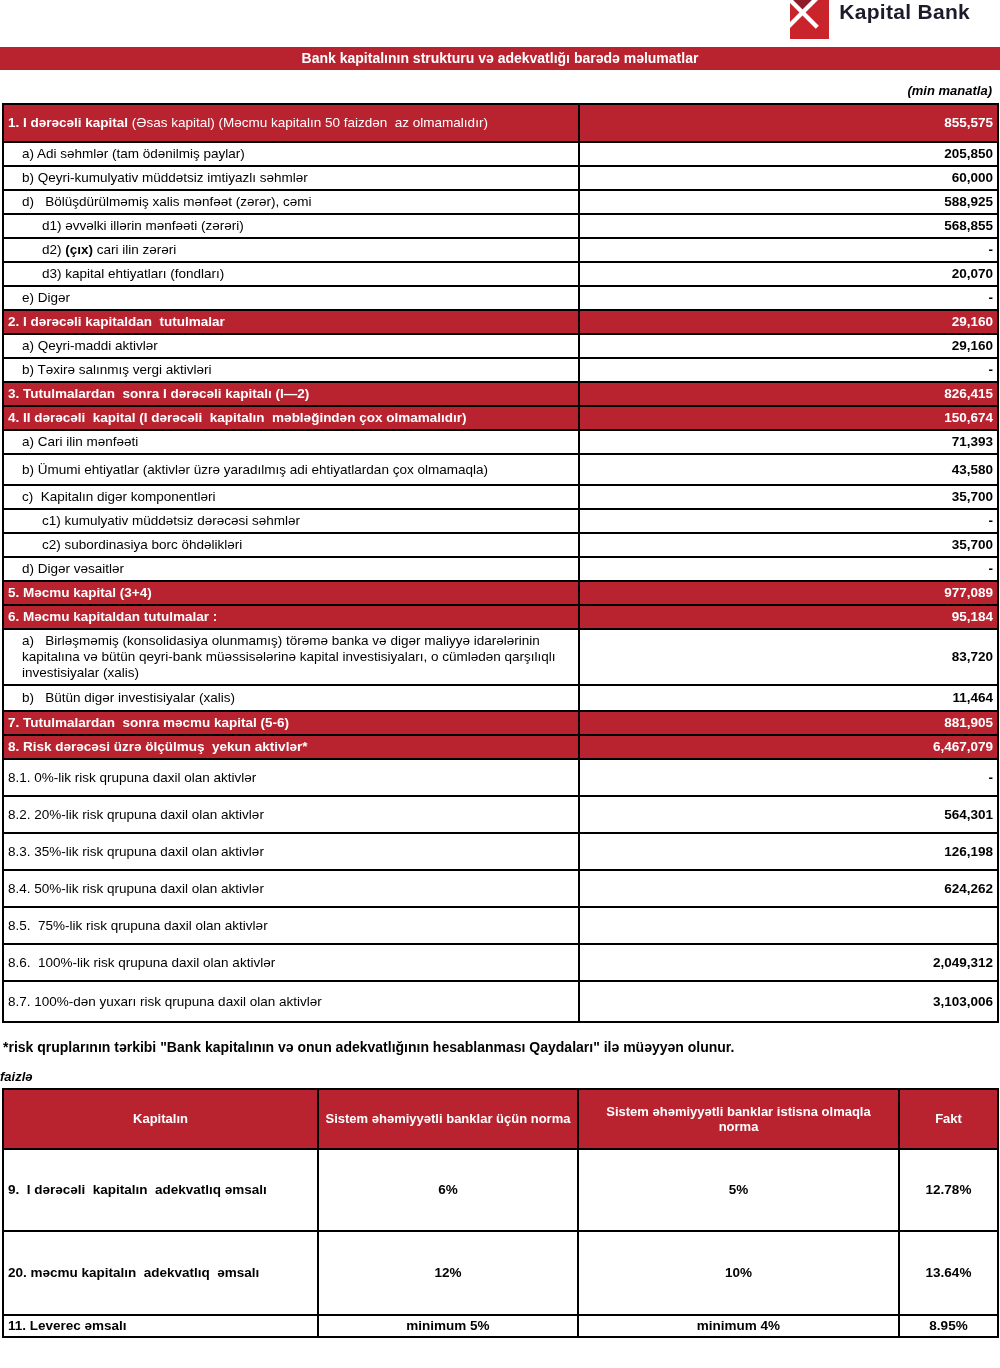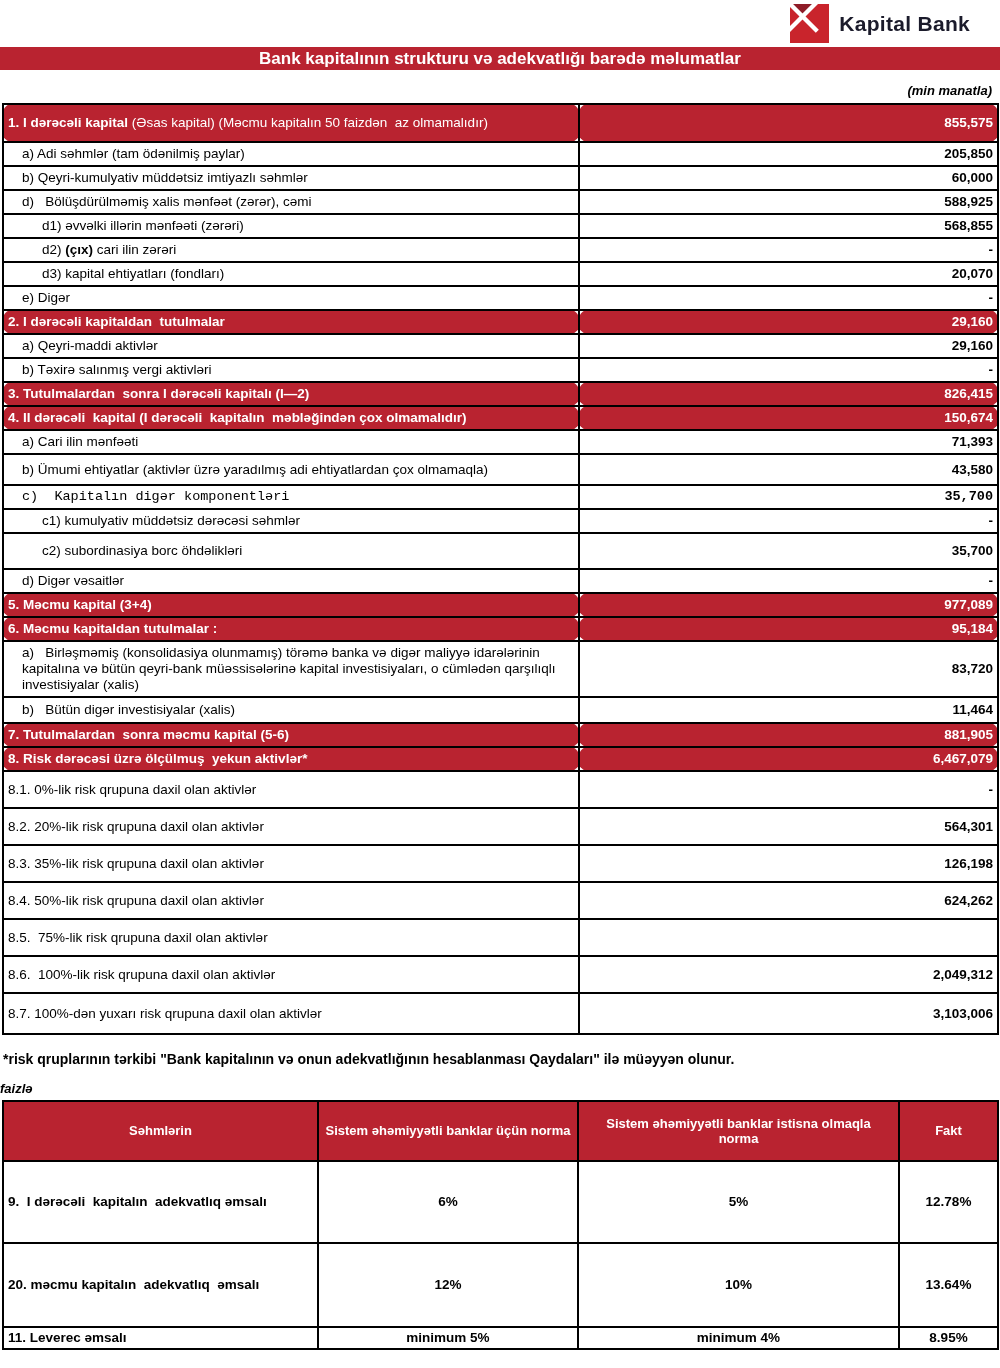--- a/index.html
+++ b/index.html
@@ -11,37 +11,37 @@
   *{margin:0;padding:0;box-sizing:border-box;}
   html,body{width:1000px;}
   body{
     height:1368px;
     overflow:hidden;
     background:#fff;
     font-family:"Liberation Sans","DejaVu Sans",sans-serif;
     color:#000;
   }
   
-  .top{height:47px;display:flex;align-items:center;justify-content:flex-end;padding-right:30px;gap:10px;}
+  .top{height:47px;display:flex;justify-content:flex-end;padding-right:30px;gap:10px;}
   .logo-mark{width:39px;height:39px;display:block;}
   .brand{font-size:21px;font-weight:bold;color:var(--logo-text);letter-spacing:.3px;}
   
   .title-bar{
     background:var(--red);color:#fff;height:23px;line-height:23px;
-    text-align:center;font-size:17px;font-weight:bold;
+    text-align:center;font-size:14px;font-weight:bold;
   }
   .unit-note{
     text-align:right;font-size:13px;font-weight:bold;font-style:italic;
     padding:13px 8px 5px 0;
   }
   
   table{border-collapse:collapse;table-layout:fixed;margin-left:2px;width:995px;}
   td,th{border:2px solid #000;vertical-align:middle;font-size:13.5px;line-height:1.18;overflow:hidden;}
   tr.section{background:var(--red);color:#fff;}
-  tr.section td{font-weight:bold;border-radius:9px;}
+  tr.section td{font-weight:bold;}
   tr.section td .post{font-weight:normal;}
   td.label{text-align:left;white-space:pre-wrap;padding-right:6px;}
   td.label b{font-weight:bold;}
   td.ind0{padding-left:4px;}
   td.ind1{padding-left:18px;}
   td.ind2{padding-left:38px;}
   td.val{text-align:right;font-weight:bold;padding-right:4px;padding-left:4px;}
   
   .footnote{font-size:14px;font-weight:bold;padding:16px 6px 0 3px;}
   .percent-note{text-align:left;font-size:13px;font-weight:bold;font-style:italic;padding:14px 8px 4px 0;}
@@ -127,29 +127,29 @@
         <td class="val">150,674</td>
       </tr>
       <tr style="height: 24px;">
         <td class="label ind1">a) Cari ilin mənfəəti</td>
         <td class="val">71,393</td>
       </tr>
       <tr style="height: 31px;">
         <td class="label ind1">b) Ümumi ehtiyatlar (aktivlər üzrə yaradılmış adi ehtiyatlardan çox olmamaqla)</td>
         <td class="val">43,580</td>
       </tr>
-      <tr style="height: 24px; font-family: Liberation Mono, monospace;">
+      <tr style="height: 24px;">
         <td class="label ind1">c)  Kapitalın digər komponentləri</td>
         <td class="val">35,700</td>
       </tr>
       <tr style="height: 24px;">
         <td class="label ind2">c1) kumulyativ müddətsiz dərəcəsi səhmlər</td>
         <td class="val">-</td>
       </tr>
-      <tr style="height: 36px;">
+      <tr style="height: 24px;">
         <td class="label ind2">c2) subordinasiya borc öhdəlikləri</td>
         <td class="val">35,700</td>
       </tr>
       <tr style="height: 24px;">
         <td class="label ind1">d) Digər vəsaitlər</td>
         <td class="val">-</td>
       </tr>
       <tr class="section" style="height: 24px;">
         <td class="label ind0">5. Məcmu kapital (3+4)</td>
         <td class="val">977,089</td>
@@ -211,21 +211,21 @@
 
 <table id="ratio-table">
   <colgroup>
       <col style="width:315px">
       <col style="width:260px">
       <col style="width:321px">
       <col style="width:99px">
     </colgroup>
   <thead>
       <tr style="height:60px">
-        <th>Səhmlərin</th>
+        <th>Kapitalın</th>
         <th>Sistem əhəmiyyətli banklar üçün norma</th>
         <th>Sistem əhəmiyyətli banklar istisna olmaqla norma</th>
         <th>Fakt</th>
       </tr>
     </thead>
   <tbody>
       <tr style="height: 82px;">
         <td class="rlabel">9.  I dərəcəli  kapitalın  adekvatlıq əmsalı</td>
         <td>6%</td>
         <td>5%</td>

